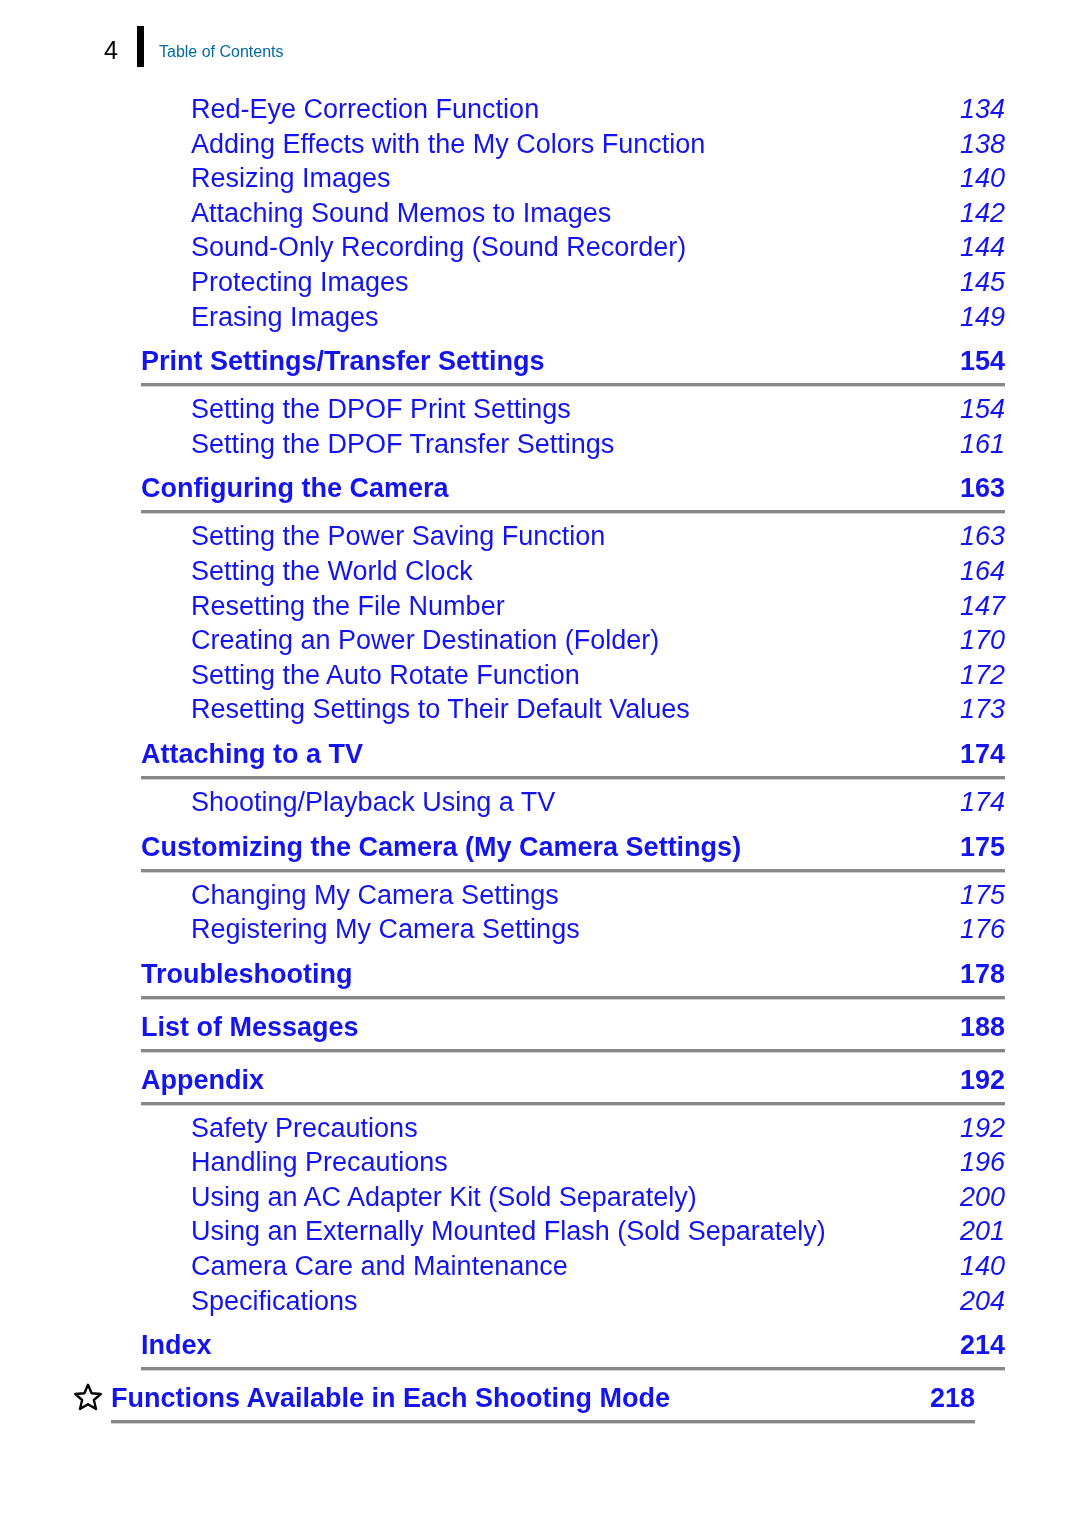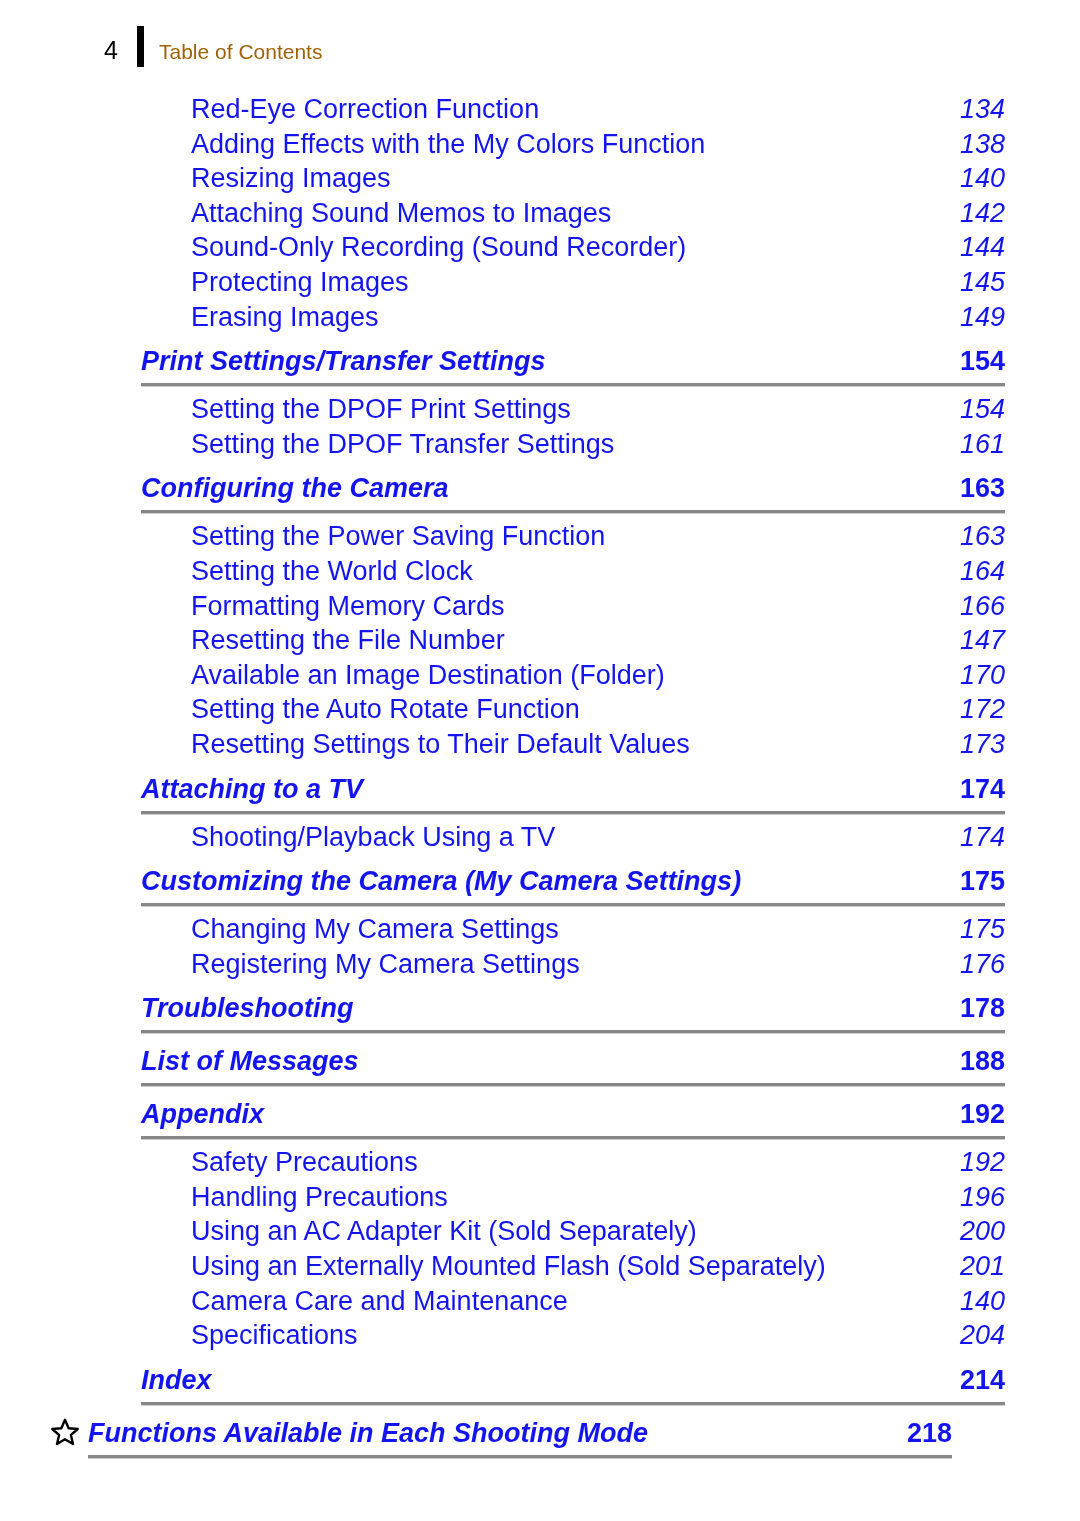--- a/index.html
+++ b/index.html
@@ -39,22 +39,22 @@
     left: 137px;
     top: 26px;
     width: 7px;
     height: 41px;
     background: #000000;
   }
   .header-title {
     position: absolute;
     left: 159px;
     top: 39px;
-    font-size: 21px;
-    color: #a16207;
+    font-size: 16px;
+    color: #0369a1;
     line-height: 26px;
     white-space: nowrap;
   }
 
   
   .toc {
     position: absolute;
     left: 12px;
     top: 92px;
     width: 1080px;
@@ -113,38 +113,37 @@
     justify-content: space-between;
     height: 44px;
     color: #1414ee;
     font-size: 27px;
     font-weight: bold;
     line-height: 44px;
     white-space: nowrap;
   }
   .section-title {
     flex: 0 0 auto;
-    font-style: italic;
   }
   .section-page {
     flex: 0 0 auto;
     text-align: right;
   }
   .section-rule {
     width: 864px;
     height: 4px;
     background: #878787;
     border-bottom: 1px solid #cfcfcf;
     box-sizing: border-box;
     margin-bottom: 5px;
   }
 
   
   .section.starred {
-    margin-left: 76px;
+    margin-left: 99px;
   }
   .star-icon {
     position: absolute;
     left: -38px;
     top: 6px;
     width: 30px;
     height: 30px;
     color: #000000;
   }
   .star-icon svg {
@@ -232,31 +231,26 @@
           <span class="entry-label">Setting the Power Saving Function</span>
           <span class="entry-dots"></span>
           <span class="entry-page">163</span>
         </div>
         <div class="entry">
           <span class="entry-label">Setting the World Clock</span>
           <span class="entry-dots"></span>
           <span class="entry-page">164</span>
         </div>
         <div class="entry">
-          <span class="entry-label">Formatting Memory Cards</span>
-          <span class="entry-dots"></span>
-          <span class="entry-page">166</span>
-        </div>
-        <div class="entry">
           <span class="entry-label">Resetting the File Number</span>
           <span class="entry-dots"></span>
           <span class="entry-page">147</span>
         </div>
         <div class="entry">
-          <span class="entry-label">Available an Image Destination (Folder)</span>
+          <span class="entry-label">Creating an Power Destination (Folder)</span>
           <span class="entry-dots"></span>
           <span class="entry-page">170</span>
         </div>
         <div class="entry">
           <span class="entry-label">Setting the Auto Rotate Function</span>
           <span class="entry-dots"></span>
           <span class="entry-page">172</span>
         </div>
         <div class="entry">
           <span class="entry-label">Resetting Settings to Their Default Values</span>

